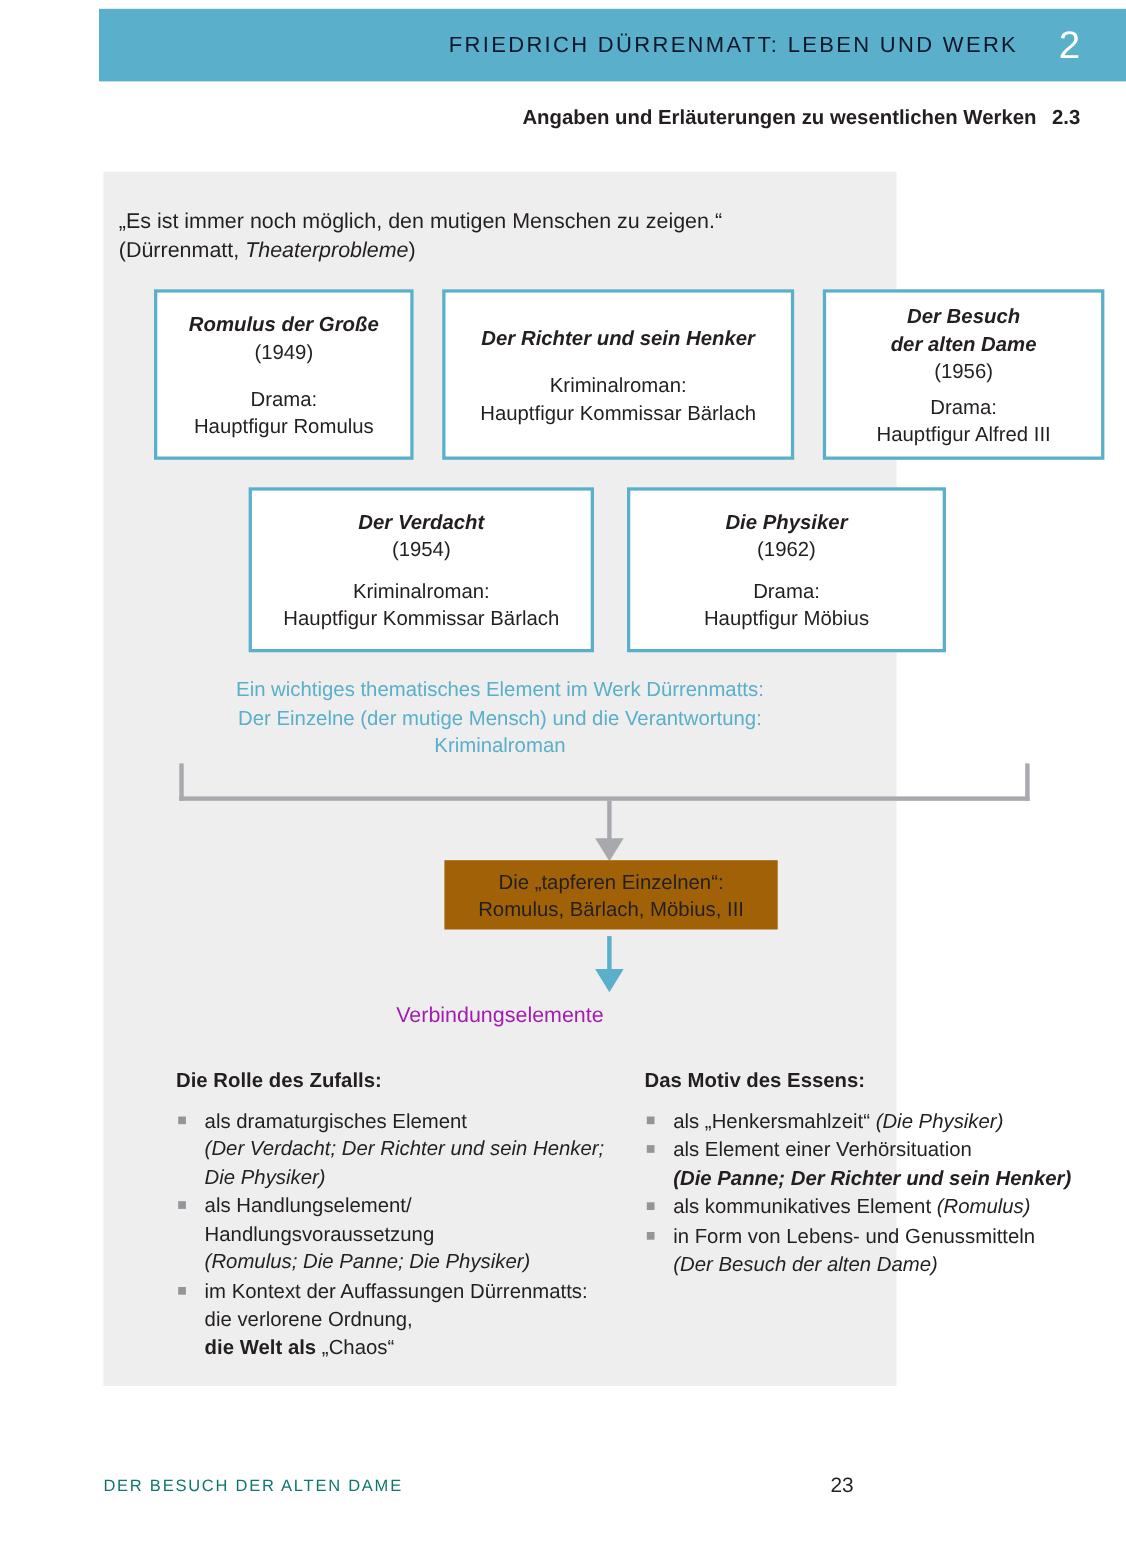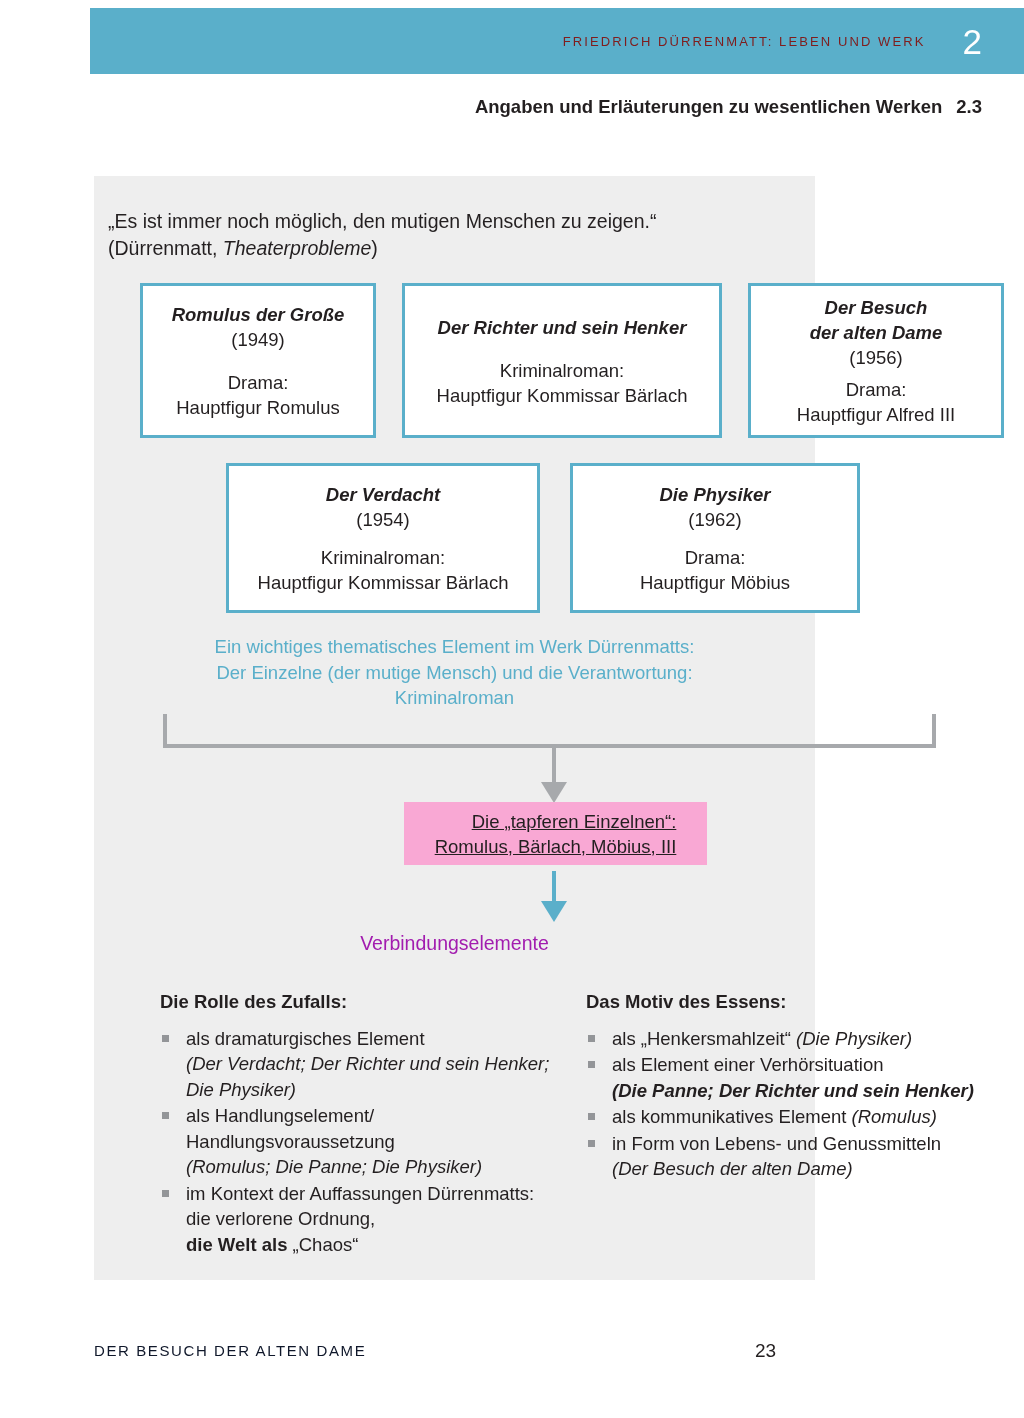--- a/index.html
+++ b/index.html
@@ -20,22 +20,22 @@
   .header-band {
     position: absolute;
     left: 90px; top: 8px;
     width: 934px; height: 66px;
     background: #5aafca;
     display: flex;
     align-items: center;
     justify-content: flex-end;
   }
   .header-title {
-    color: #7f1d1d;
-    font-size: 13px;
+    color: #0f172a;
+    font-size: 20px;
     letter-spacing: 2.1px;
     font-weight: 400;
     white-space: nowrap;
   }
   .header-chapter {
     color: #ffffff;
     font-size: 35px;
     font-weight: 400;
     margin-left: 37px;
     margin-right: 42px;
@@ -59,21 +59,21 @@
     font-size: 18.5px;
     font-weight: bold;
     color: #231f20;
     margin-left: 14px;
     margin-right: 42px;
   }
 
   
   .panel {
     position: absolute;
-    left: 94px; top: 176px;
+    left: 94px; top: 156px;
     width: 721px; height: 1104px;
     background: #eeeeee;
   }
 
   
   .quote {
     position: absolute;
     left: 14px; top: 32px;
     font-size: 19.5px;
     line-height: 27px;
@@ -164,29 +164,28 @@
     border-left: 13px solid transparent;
     border-right: 13px solid transparent;
     border-top: 21px solid #a7a9ac;
   }
 
   
   .bluebox {
     position: absolute;
     left: 310px; top: 626px;
     width: 303px; height: 63px;
-    background: #f9a8d4;
+    background: #a16207;
     color: #231f20;
     display: flex;
     align-items: center;
     justify-content: center;
-    text-align: right;
+    text-align: center;
     font-size: 18.5px;
     line-height: 25px;
-    text-decoration: underline;
   }
 
   
   .arrow-blue {
     position: absolute;
     left: 453px; top: 695px;
     width: 14px; height: 54px;
   }
   .arrow-blue .shaft {
     position: absolute;
@@ -244,21 +243,21 @@
 
   
   .footer {
     position: absolute;
     left: 94px; top: 1342px;
     width: 700px;
   }
   .footer-text {
     font-size: 15px;
     letter-spacing: 1.6px;
-    color: #0f172a;
+    color: #0f766e;
   }
   .footer-page {
     position: absolute;
     left: 755px; top: 1340px;
     font-size: 19px;
     color: #231f20;
   }
 </style>
 </head>
 <body>

